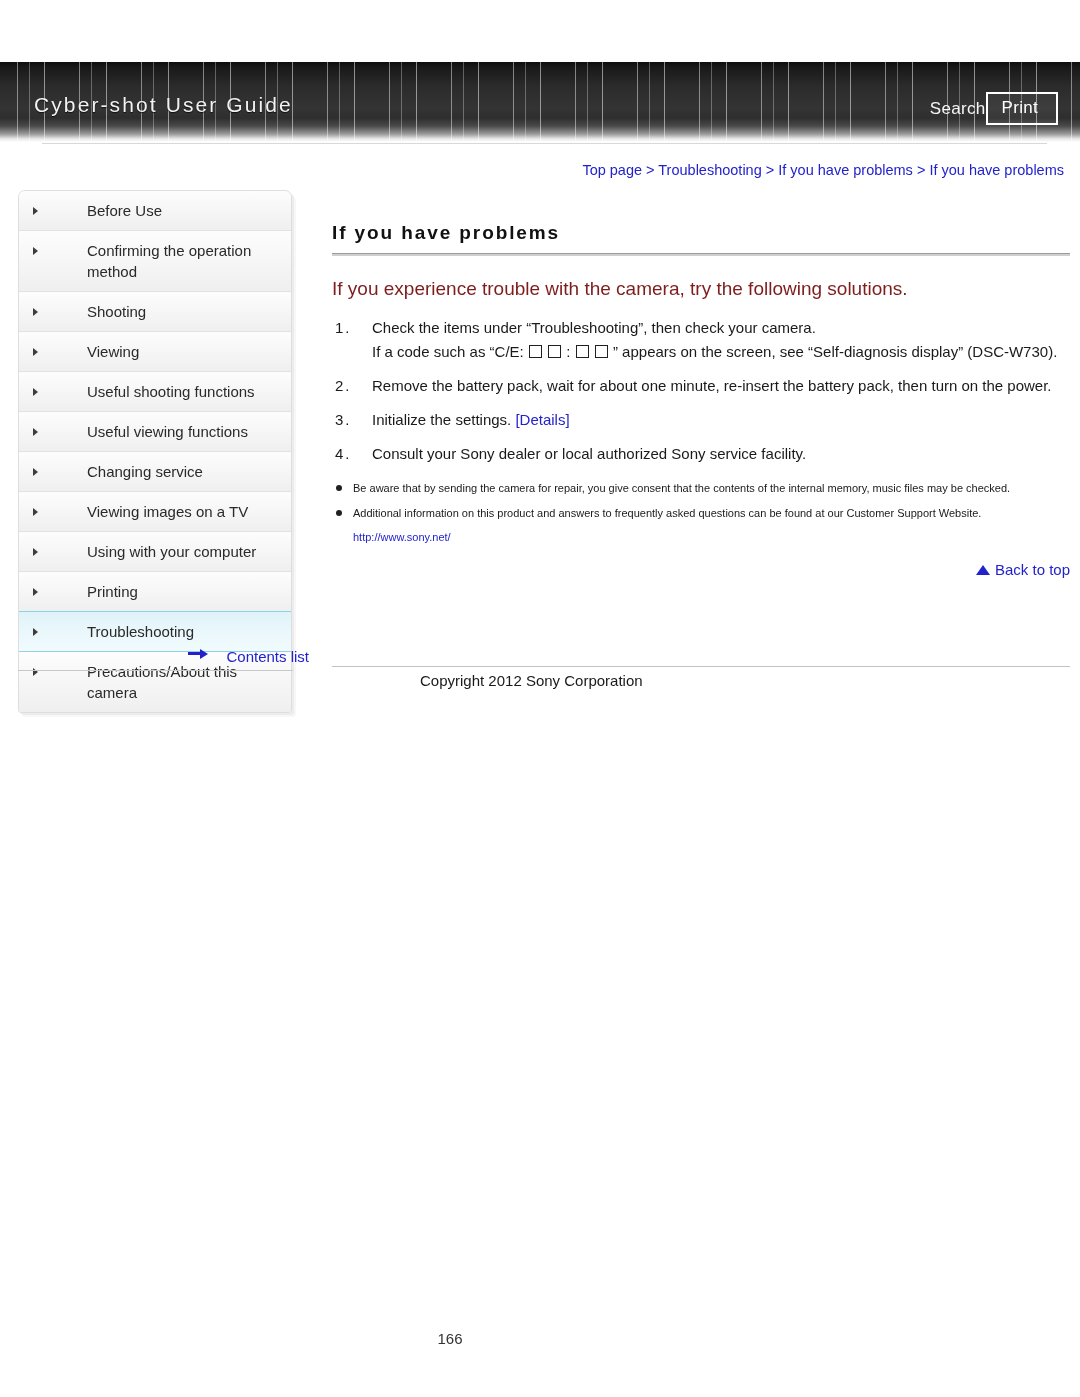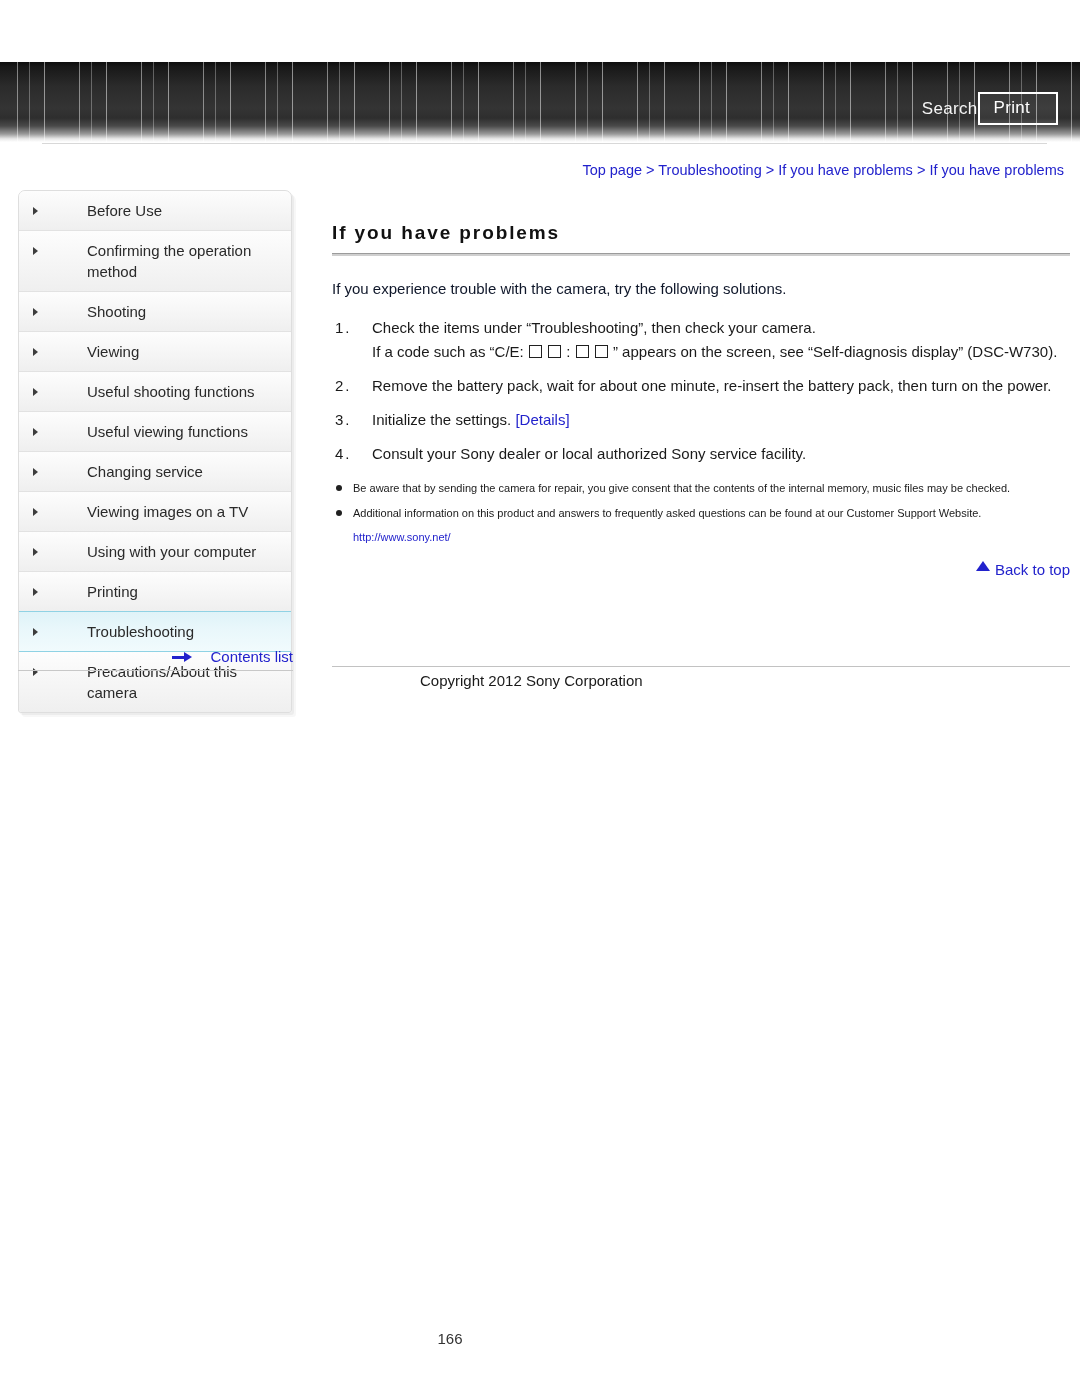--- a/index.html
+++ b/index.html
@@ -75,21 +75,21 @@
     align-items: center;
   }
   .search-link {
     font-size: 17px;
     color: #f5f5f5;
     letter-spacing: 0.3px;
     white-space: nowrap;
   }
   .print-button {
     border: 2px solid #ffffff;
-    padding: 4px 26px 5px 14px;
+    padding: 4px 18px 5px 14px;
     font-size: 17px;
     color: #ffffff;
     letter-spacing: 0.3px;
     background: rgba(255,255,255,0.05);
     white-space: nowrap;
   }
   .header-underline {
     position: absolute;
     left: 42px;
     top: 143px;
@@ -160,25 +160,25 @@
     border-top: 4px solid transparent;
     border-bottom: 4px solid transparent;
   }
   .nav-label {
     flex: 1 1 auto;
     margin-left: 36px;
   }
 
   .contents-list-row {
     position: absolute;
-    left: 18px;
+    left: 34px;
     top: 648px;
     width: 275px;
     display: flex;
-    align-items: center;
+    align-items: flex-start;
     justify-content: flex-end;
     gap: 18px;
   }
   .arrow-right {
     display: inline-block;
     position: relative;
     width: 20px;
     height: 10px;
   }
   .arrow-right::before {
@@ -228,24 +228,24 @@
     letter-spacing: 1.9px;
     color: #111111;
     margin: 0 0 9px 0;
   }
   .title-rule {
     height: 3px;
     background: linear-gradient(to bottom, #9b9b9b 0%, #9b9b9b 50%, #cfcfcf 50%, #cfcfcf 100%);
     margin-bottom: 22px;
   }
   .intro {
-    font-size: 15px;
+    font-size: 19px;
     line-height: 22px;
     margin: 0 0 16px 0;
-    color: #0f172a;
+    color: #7f1d1d;
   }
 
   ol.steps {
     list-style: none;
     margin: 0 0 6px 0;
     padding: 0;
   }
   ol.steps > li {
     position: relative;
     padding-left: 40px;
@@ -294,21 +294,21 @@
     background: #202020;
     border-radius: 50%;
   }
   .link {
     color: #2222cc;
   }
 
   .back-to-top {
     margin-top: 12px;
     display: flex;
-    align-items: flex-start;
+    align-items: center;
     justify-content: flex-end;
     gap: 5px;
   }
   .tri-up {
     width: 0;
     height: 0;
     border-left: 7px solid transparent;
     border-right: 7px solid transparent;
     border-bottom: 10px solid #2222cc;
   }
@@ -343,20 +343,21 @@
     text-align: center;
     font-size: 15px;
     color: #333333;
   }
 </style>
 </head>
 <body>
 
 <div class="header">
   <div class="header-inner">
+    <div class="header-title">Cyber-shot User Guide</div>
     <div class="header-actions">
       <div class="search-link">Search</div>
       <div class="print-button">Print</div>
     </div>
   </div>
 </div>
 <div class="header-underline"></div>
 
 <div class="breadcrumb">Top page &gt; Troubleshooting &gt; If you have problems &gt; If you have problems</div>
 

